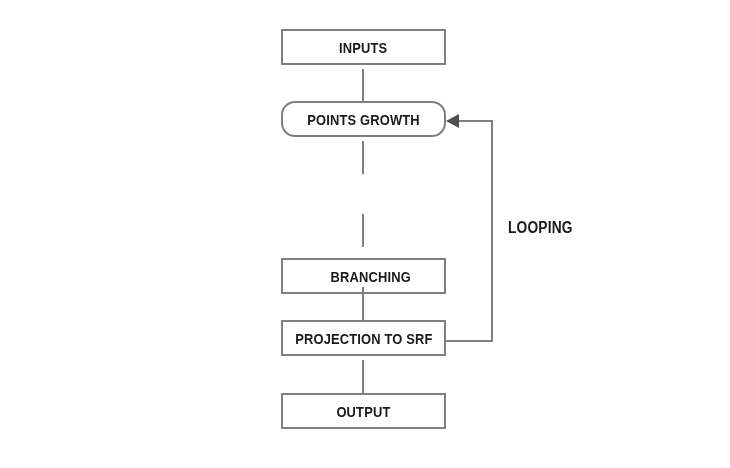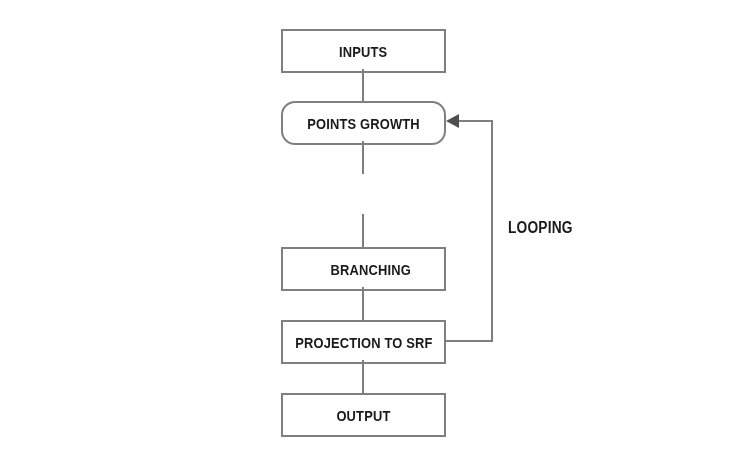--- a/index.html
+++ b/index.html
@@ -10,41 +10,41 @@
     overflow: hidden;
   }
   .canvas {
     position: relative;
     width: 730px; height: 468px;
     background: #ffffff;
   }
   .node {
     position: absolute;
     left: 281px;
-    width: 165px; height: 44px;
+    width: 165px; height: 36px;
     background: #ffffff;
     border: 2px solid #7f7f7f;
     box-sizing: border-box;
     display: flex;
     align-items: center;
     justify-content: center;
   }
   .node-label, .loop-label {
     color: #1a1a1a;
     font-weight: bold;
     font-size: 15px;
     letter-spacing: 0.2px;
     transform: scaleX(0.86);
     transform-origin: center center;
     white-space: nowrap;
   }
   .n1 { top: 29px; }
   .n2 { top: 101px; border-radius: 14px; }
   .n3 { top: 174px; }
-  .n4 { top: 247px; padding-left: 15px; }
+  .n4 { top: 258px; padding-left: 15px; }
   .n5 { top: 320px; }
   .n6 { top: 393px; }
 
   .vline {
     position: absolute;
     left: 362px;
     width: 2px;
     background: #7f7f7f;
   }
   .c1 { top: 69px;  height: 32px; }

